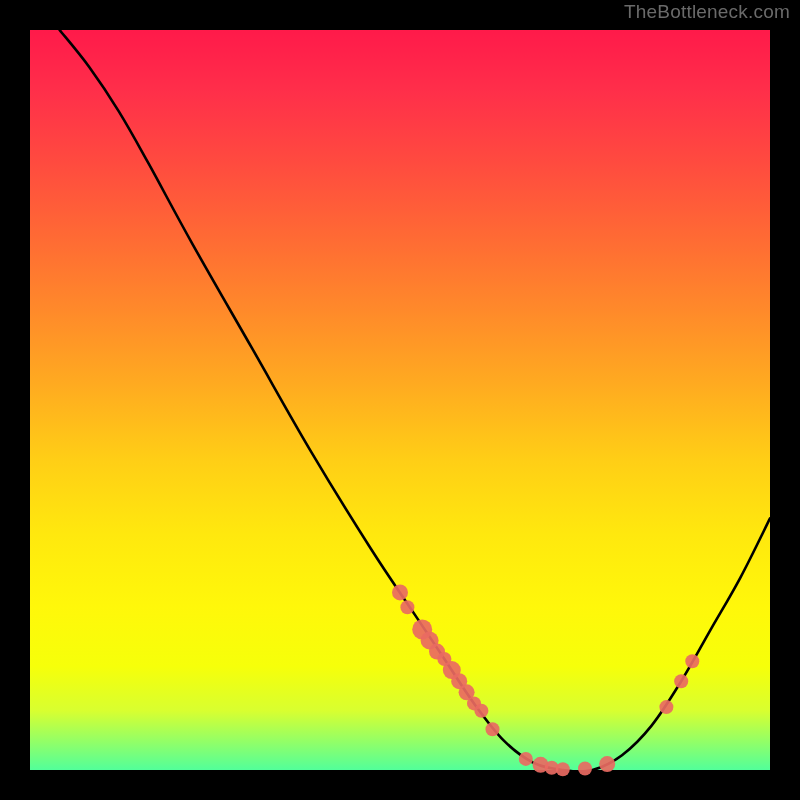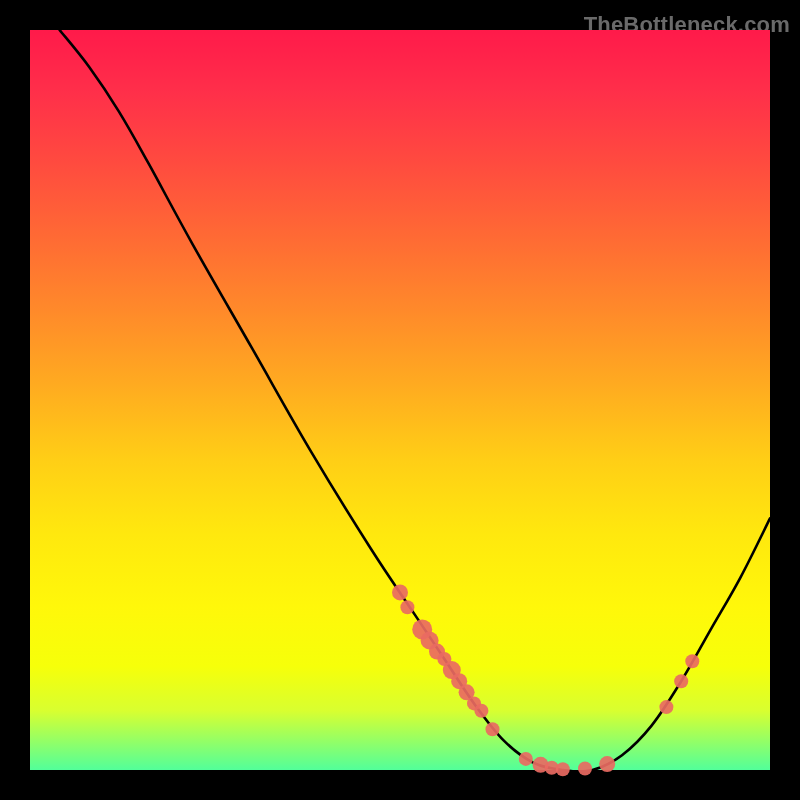--- a/index.html
+++ b/index.html
@@ -33,25 +33,25 @@
       #ffab20 48%,
       #ffce16 58%,
       #ffe80e 68%,
       #fff80a 78%,
       #f6ff0a 86%,
       #d8ff30 92%,
       #52ff9a 100%);
   }
   .watermark {
     position: absolute;
-    top: 12px;
+    top: 1px;
     right: 10px;
     color: #6a6a6a;
-    font-size: 22px;
-    font-weight: 700;
+    font-size: 19px;
+    font-weight: 400;
     letter-spacing: 0.2px;
     user-select: none;
   }
   svg.curve {
     position: absolute;
     left: 0;
     top: 0;
     width: 740px;
     height: 740px;
     overflow: visible;

